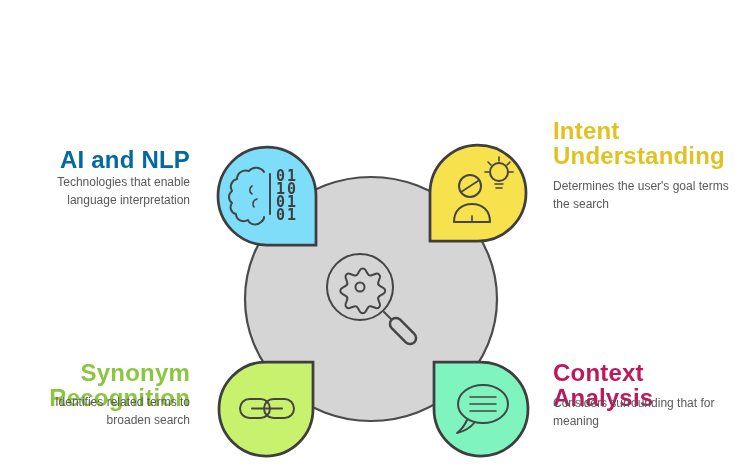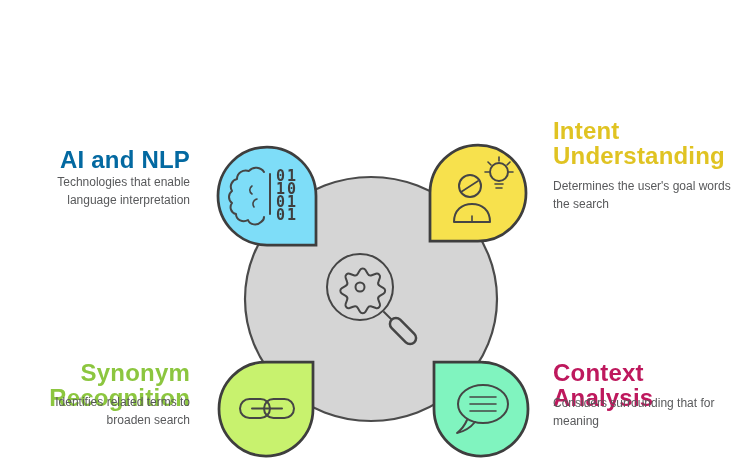--- a/index.html
+++ b/index.html
@@ -81,21 +81,21 @@
       <ellipse class="outline" cx="483" cy="404" rx="25" ry="19"></ellipse>
       <path class="outline" d="M467,420 C464,427 461,430 457,433 C466,431 471,427 475,422"></path>
       <path class="outline-thin" d="M470,397 L496,397 M470,404 L496,404 M470,411 L496,411"></path>
     </g>
   </svg>
 
   <div class="txt node-title ra c-blue" style="left:30px;top:147px;width:160px;">AI and NLP</div>
   <div class="txt node-desc ra" style="left:40px;top:173px;width:150px;">Technologies that enable language interpretation</div>
 
   <div class="txt node-title la c-yellow" style="left:553px;top:118px;width:175px;">Intent Understanding</div>
-  <div class="txt node-desc la" style="left:553px;top:177px;width:185px;">Determines the user's goal words the search</div>
+  <div class="txt node-desc la" style="left:553px;top:177px;width:185px;">Determines the user's goal terms the search</div>
 
   <div class="txt node-title ra c-green" style="left:30px;top:334px;width:160px;">Synonym Recognition</div>
   <div class="txt node-desc ra" style="left:25px;top:393px;width:165px;">Identifies related terms to broaden search</div>
 
   <div class="txt node-title la c-teal" style="left:553px;top:360px;width:185px;">Context Analysis</div>
   <div class="txt node-desc la" style="left:553px;top:394px;width:185px;">Considers surrounding that for meaning</div>
 
 </div>
 
 </body></html>

